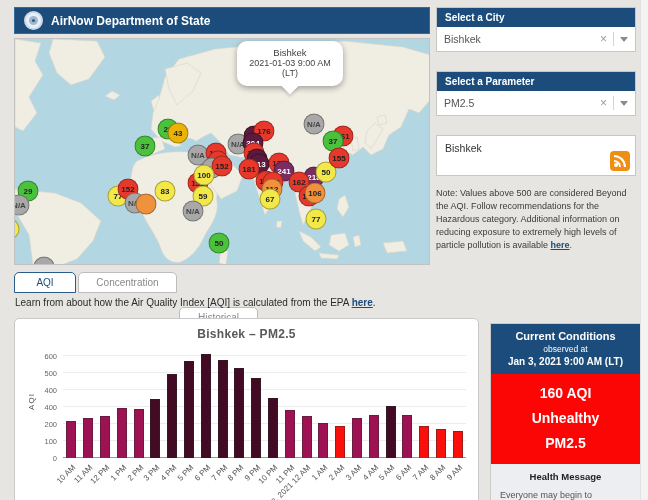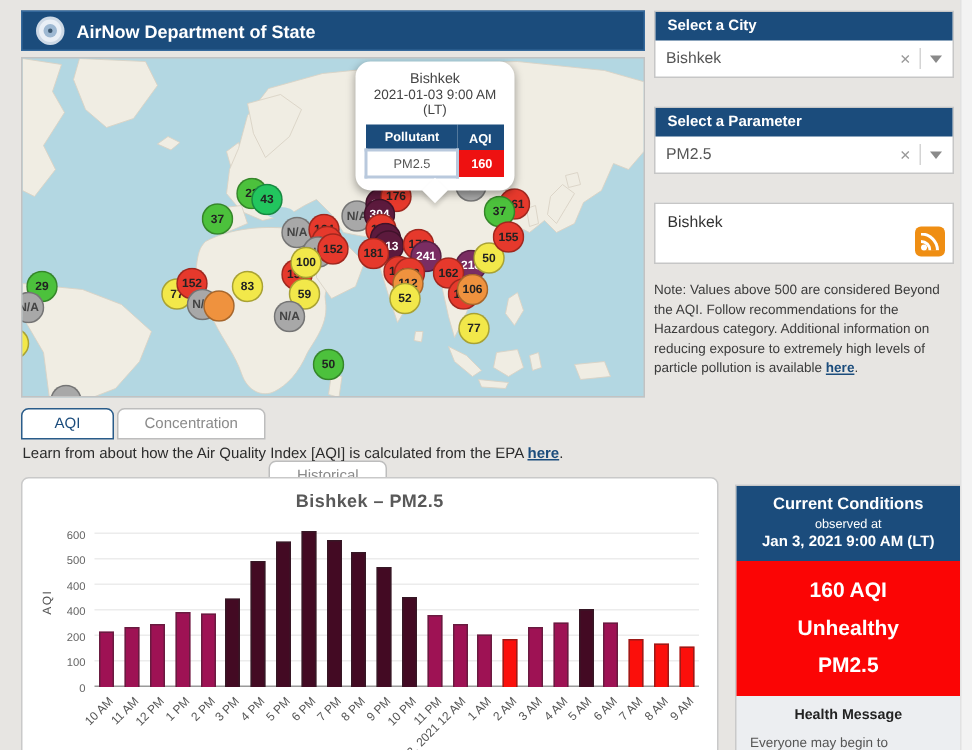--- a/index.html
+++ b/index.html
@@ -169,21 +169,21 @@
     <g fill="#b3d7e2" stroke="none">
 
       <ellipse cx="172" cy="103" rx="9" ry="4"></ellipse>
       <ellipse cx="196" cy="108" rx="4" ry="9"></ellipse>
     </g>
   </svg>
 
   <div id="markers">
       <div class="marker" style="left: 130px; top: 107px; background: rgb(76, 193, 60); color: rgb(34, 34, 34);">37</div>
       <div class="marker" style="left: 153px; top: 90px; background: rgb(76, 193, 60); color: rgb(34, 34, 34);">23</div>
-      <div class="marker" style="left: 163px; top: 94px; background: #22c55e; color: rgb(34, 34, 34);">43</div>
+      <div class="marker" style="left: 163px; top: 94px; background: #eab308; color: rgb(34, 34, 34);">43</div>
       <div class="marker" style="left: 13px; top: 152px; background: rgb(76, 193, 60); color: rgb(34, 34, 34);">29</div>
       <div class="marker" style="left: 4px; top: 166px; background: rgb(168, 168, 168); color: rgb(68, 68, 68);">N/A</div>
       <div class="marker" style="left: -6px; top: 190px; background: rgb(242, 232, 74); color: rgb(34, 34, 34);"></div>
       <div class="marker" style="left: 29px; top: 228px; background: rgb(168, 168, 168); color: rgb(68, 68, 68);"></div>
       <div class="marker" style="left: 103px; top: 157px; background: rgb(242, 232, 74); color: rgb(34, 34, 34);">77</div>
       <div class="marker" style="left: 113px; top: 150px; background: rgb(230, 57, 44); color: rgb(34, 34, 34);">152</div>
       <div class="marker" style="left: 120px; top: 164px; background: rgb(168, 168, 168); color: rgb(68, 68, 68);">N/A</div>
       <div class="marker" style="left: 131px; top: 165px; background: rgb(239, 146, 62); color: rgb(34, 34, 34);"></div>
       <div class="marker" style="left: 150px; top: 152px; background: rgb(242, 232, 74); color: rgb(34, 34, 34);">83</div>
       <div class="marker" style="left: 183px; top: 144px; background: rgb(230, 57, 44); color: rgb(34, 34, 34);">153</div>
@@ -201,50 +201,38 @@
       <div class="marker" style="left: 238px; top: 104px; background: rgb(92, 26, 61); color: rgb(255, 255, 255);">304</div>
       <div class="marker" style="left: 239px; top: 114px; background: rgb(230, 57, 44); color: rgb(34, 34, 34);">153</div>
       <div class="marker" style="left: 242px; top: 120px; background: rgb(92, 26, 61); color: rgb(255, 255, 255);">449</div>
       <div class="marker" style="left: 244px; top: 125px; background: rgb(92, 26, 61); color: rgb(255, 255, 255);">313</div>
       <div class="marker" style="left: 234px; top: 130px; background: rgb(230, 57, 44); color: rgb(34, 34, 34);">181</div>
       <div class="marker" style="left: 264px; top: 124px; background: rgb(230, 57, 44); color: rgb(34, 34, 34);">173</div>
       <div class="marker" style="left: 269px; top: 132px; background: rgb(122, 45, 98); color: rgb(255, 255, 255);">241</div>
       <div class="marker" style="left: 251px; top: 142px; background: rgb(230, 57, 44); color: rgb(34, 34, 34);">189</div>
       <div class="marker" style="left: 258px; top: 143px; background: rgb(230, 57, 44); color: rgb(34, 34, 34);">188</div>
       <div class="marker" style="left: 257px; top: 150px; background: rgb(239, 146, 62); color: rgb(34, 34, 34);">112</div>
-      <div class="marker" style="left: 255px; top: 160px; background: rgb(242, 232, 74); color: rgb(34, 34, 34);">52</div>
+      <div class="marker" style="left: 255px; top: 160px; background: rgb(242, 232, 74); color: rgb(34, 34, 34);">67</div>
       <div class="marker" style="left: 299px; top: 138px; background: rgb(122, 45, 98); color: rgb(255, 255, 255);">218</div>
       <div class="marker" style="left: 284px; top: 143px; background: rgb(230, 57, 44); color: rgb(34, 34, 34);">162</div>
       <div class="marker" style="left: 294px; top: 157px; background: rgb(230, 57, 44); color: rgb(34, 34, 34);">154</div>
       <div class="marker" style="left: 311px; top: 133px; background: rgb(242, 232, 74); color: rgb(34, 34, 34);">50</div>
       <div class="marker" style="left: 300px; top: 154px; background: rgb(239, 146, 62); color: rgb(34, 34, 34);">106</div>
       <div class="marker" style="left: 299px; top: 85px; background: rgb(168, 168, 168); color: rgb(68, 68, 68);">N/A</div>
       <div class="marker" style="left: 328px; top: 97px; background: rgb(230, 57, 44); color: rgb(34, 34, 34);">161</div>
       <div class="marker" style="left: 318px; top: 102px; background: rgb(76, 193, 60); color: rgb(34, 34, 34);">37</div>
       <div class="marker" style="left: 324px; top: 119px; background: rgb(230, 57, 44); color: rgb(34, 34, 34);">155</div>
       <div class="marker" style="left: 301px; top: 180px; background: rgb(242, 232, 74); color: rgb(34, 34, 34);">77</div>
       <div class="marker" style="left: 204px; top: 204px; background: rgb(76, 193, 60); color: rgb(34, 34, 34);">50</div>
     </div>
 
   <div class="popup">
     <div class="city">Bishkek</div>
     <div>2021-01-03 9:00 AM</div>
     <div>(LT)</div>
-    <table>
-      <tbody>
-          <tr>
-        <th>Pollutant</th>
-        <th>AQI</th>
-      </tr>
-      <tr>
-        <td class="poll">PM2.5</td>
-        <td class="aqi">160</td>
-      </tr>
-    </tbody>
-      </table>
   </div>
 </div>
 
 <div class="tabs">
   <div class="tab tab-aqi active">AQI</div>
   <div class="tab tab-conc">Concentration</div>
   <div class="tab tab-hist">Historical</div>
 </div>
 <div class="learn"><span>Learn from about how the Air Quality Index [AQI] is calculated from the EPA </span><a class="inline-link">here</a><span>.</span></div>
 

